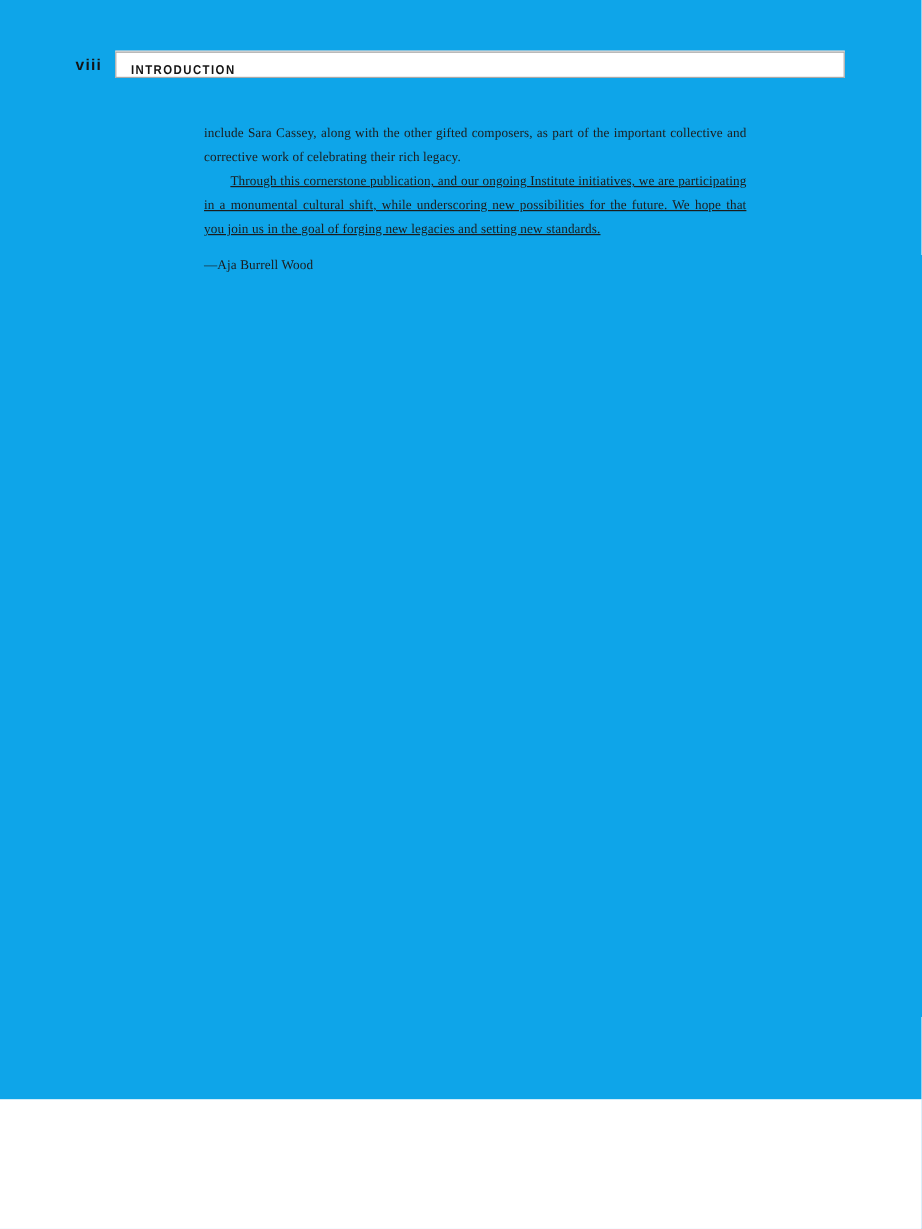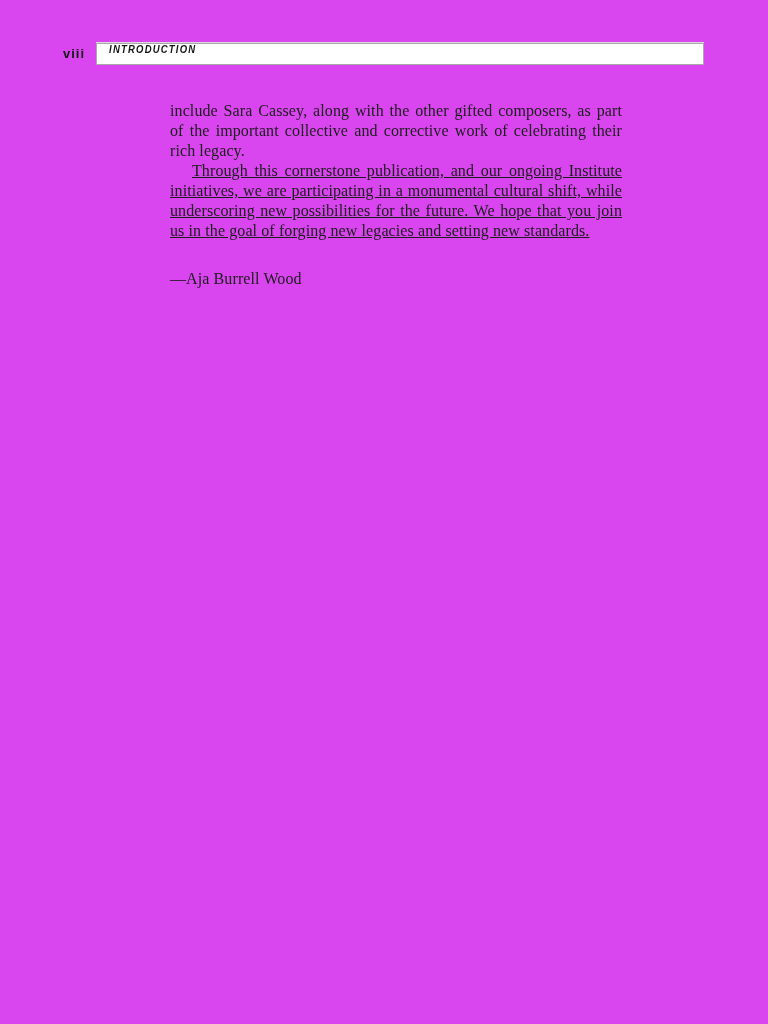--- a/index.html
+++ b/index.html
@@ -7,22 +7,22 @@
   html, body {
     width: 768px;
     height: 1024px;
     background: #ffffff;
     overflow: hidden;
   }
 
   .page {
     position: relative;
     width: 768px;
-    height: 1024px;
-    background: #d946ef;
+    height: 916px;
+    background: #0ea5e9;
     font-family: "Liberation Serif", serif;
     color: #1c1c1c;
   }
 
   
   .header {
     position: absolute;
     top: 43px;
     left: 63px;
     right: 64px;
@@ -39,58 +39,57 @@
     margin-right: 11px;
     line-height: 22px;
   }
 
   .running-head-box {
     flex: 1;
     height: 22px;
     border: 1px solid #a8a8a8;
     background: #ffffff;
     display: flex;
-    align-items: flex-start;
+    align-items: flex-end;
     padding-left: 12px;
     box-shadow: 0 -1px 0 #d9d9d9;
-    font-style: italic;
   }
 
   .running-head-label {
     font-family: "Liberation Sans", sans-serif;
     font-weight: bold;
     font-size: 9.5px;
     letter-spacing: 1.2px;
     color: #141414;
     transform: scaleY(1.12);
   }
 
   
   .text-column {
     position: absolute;
     left: 170px;
     top: 101px;
     width: 452px;
   }
 
   .text-column p {
-    font-size: 16px;
+    font-size: 11px;
     line-height: 20px;
     text-align: justify;
     color: #1c1c1c;
     letter-spacing: 0.1px;
   }
 
   .para-indent {
     text-indent: 22px;
     text-decoration: underline;
   }
 
   .signature {
-    margin-top: 28px;
+    margin-top: 10px;
     text-align: right;
   }
 </style>
 </head>
 <body>
 
 <div class="page">
 
   <div class="header">
     <span class="folio">viii</span>

